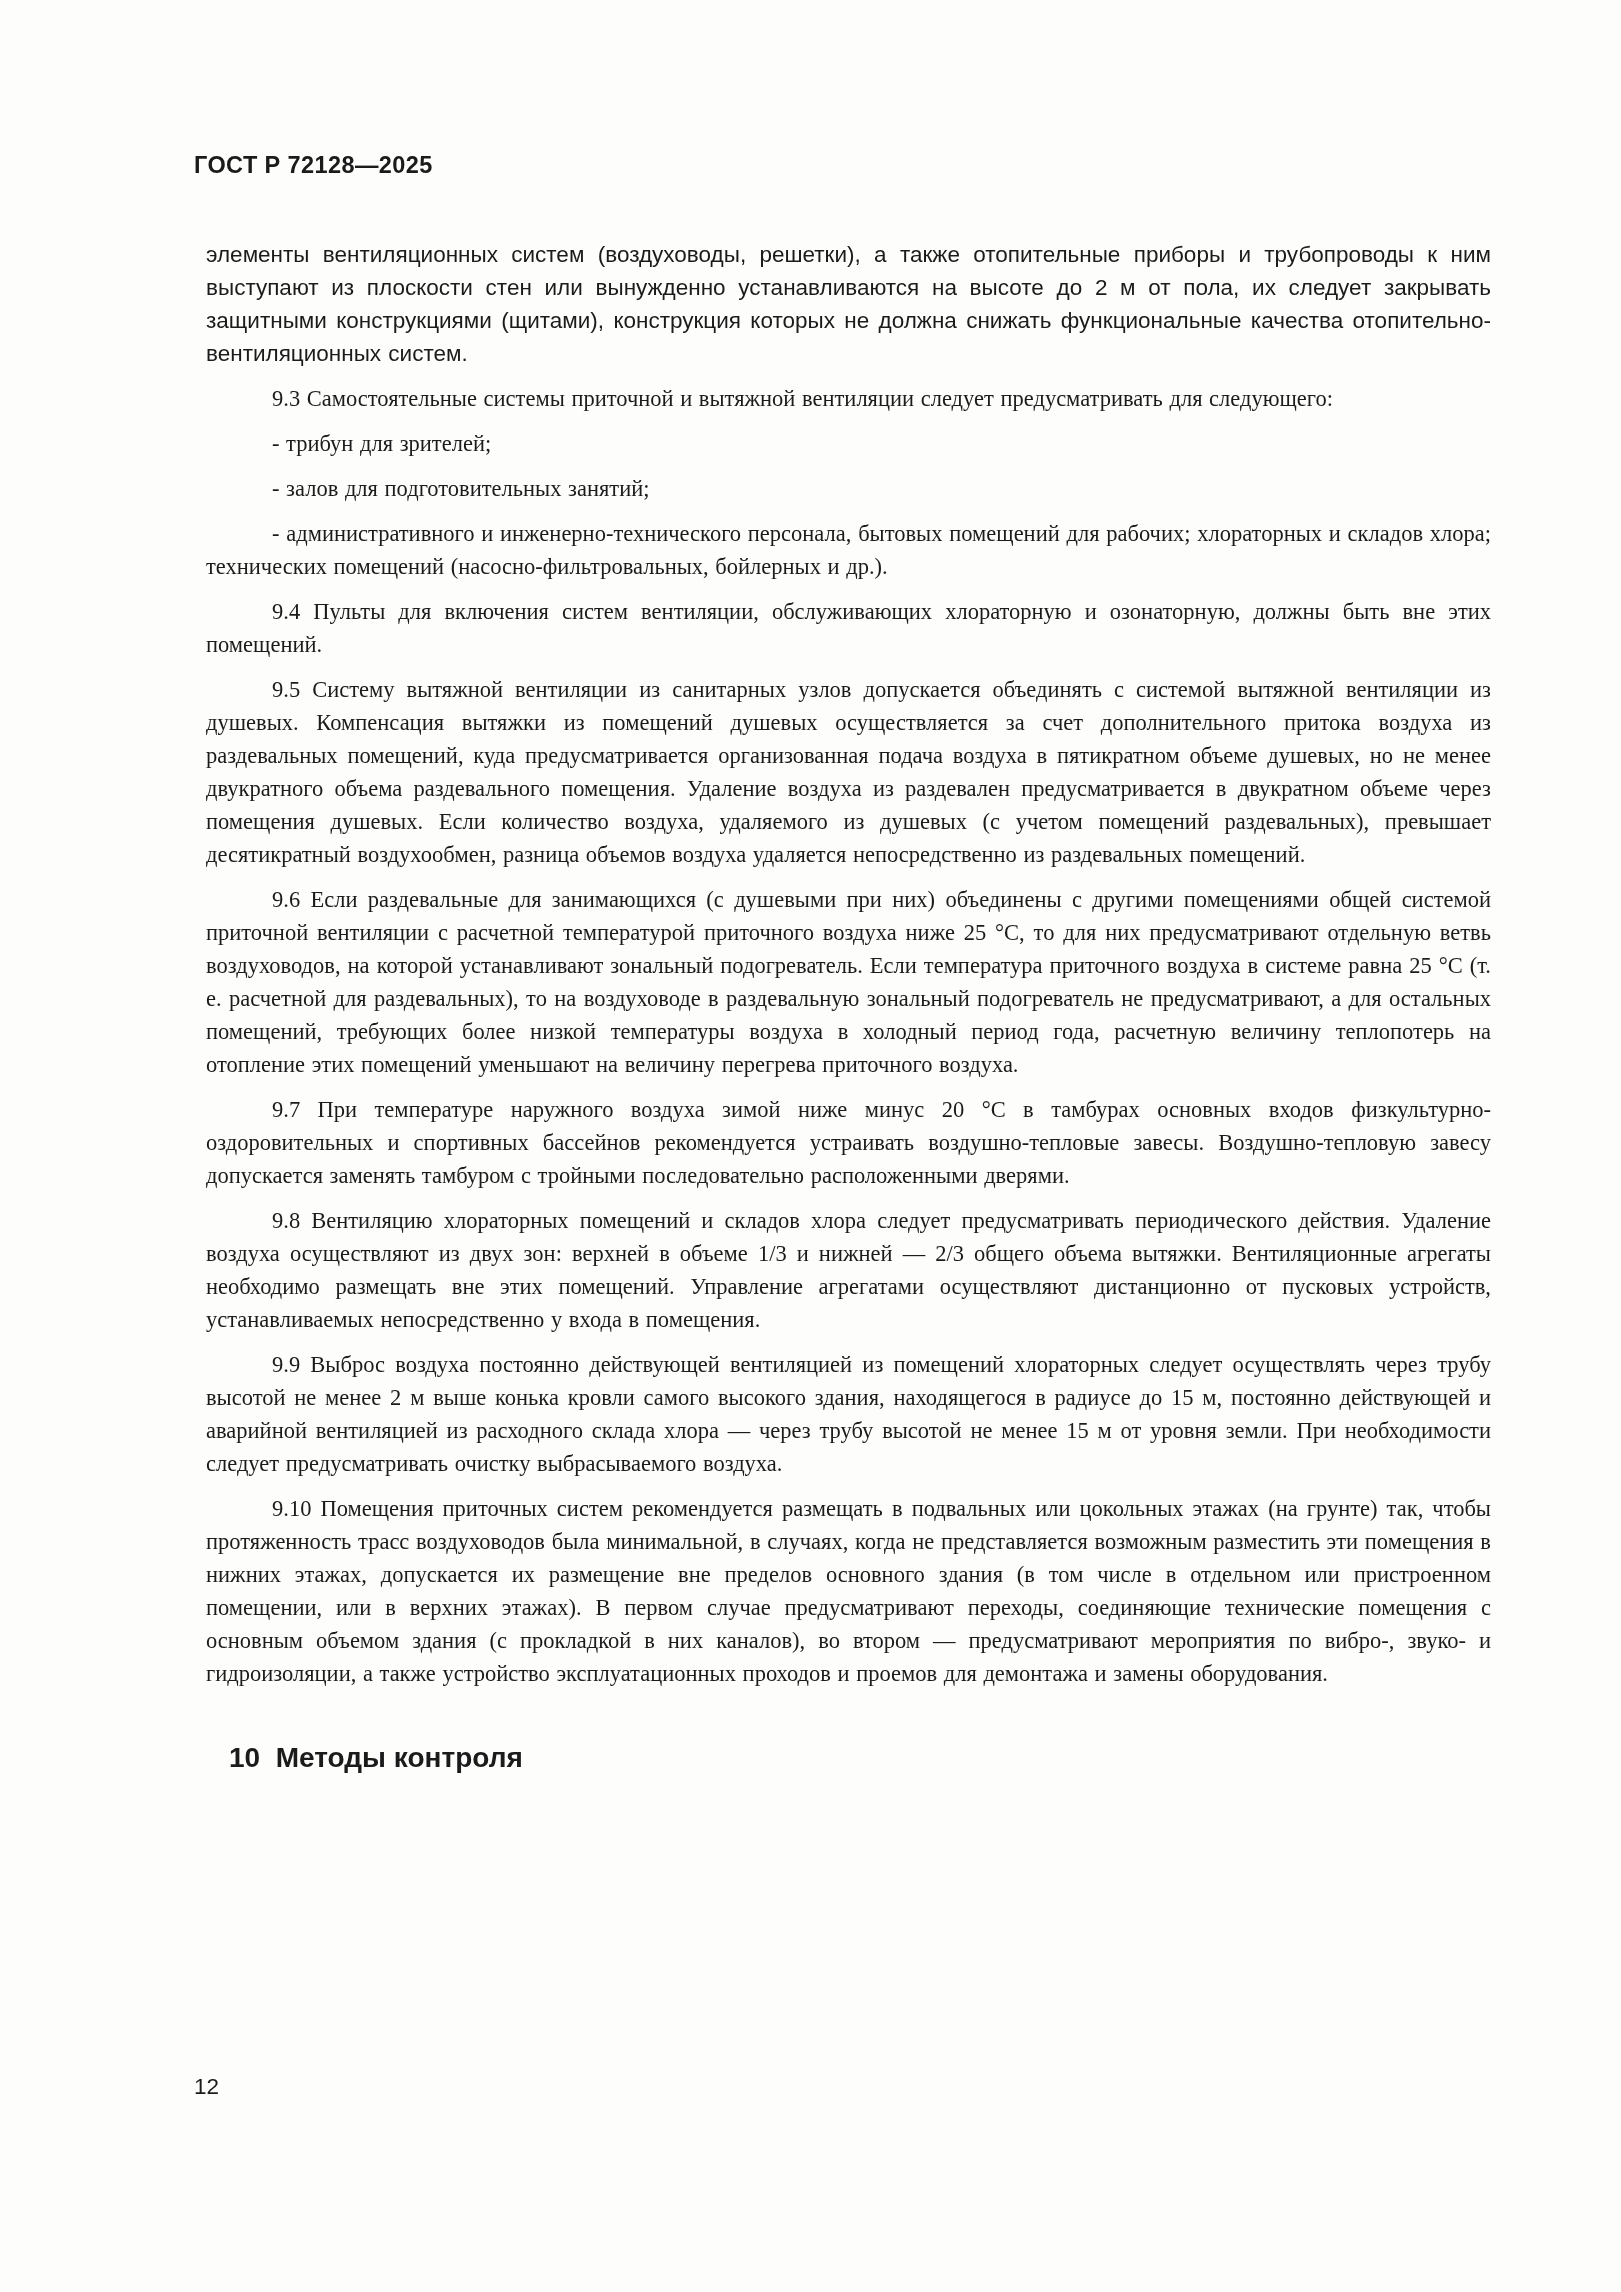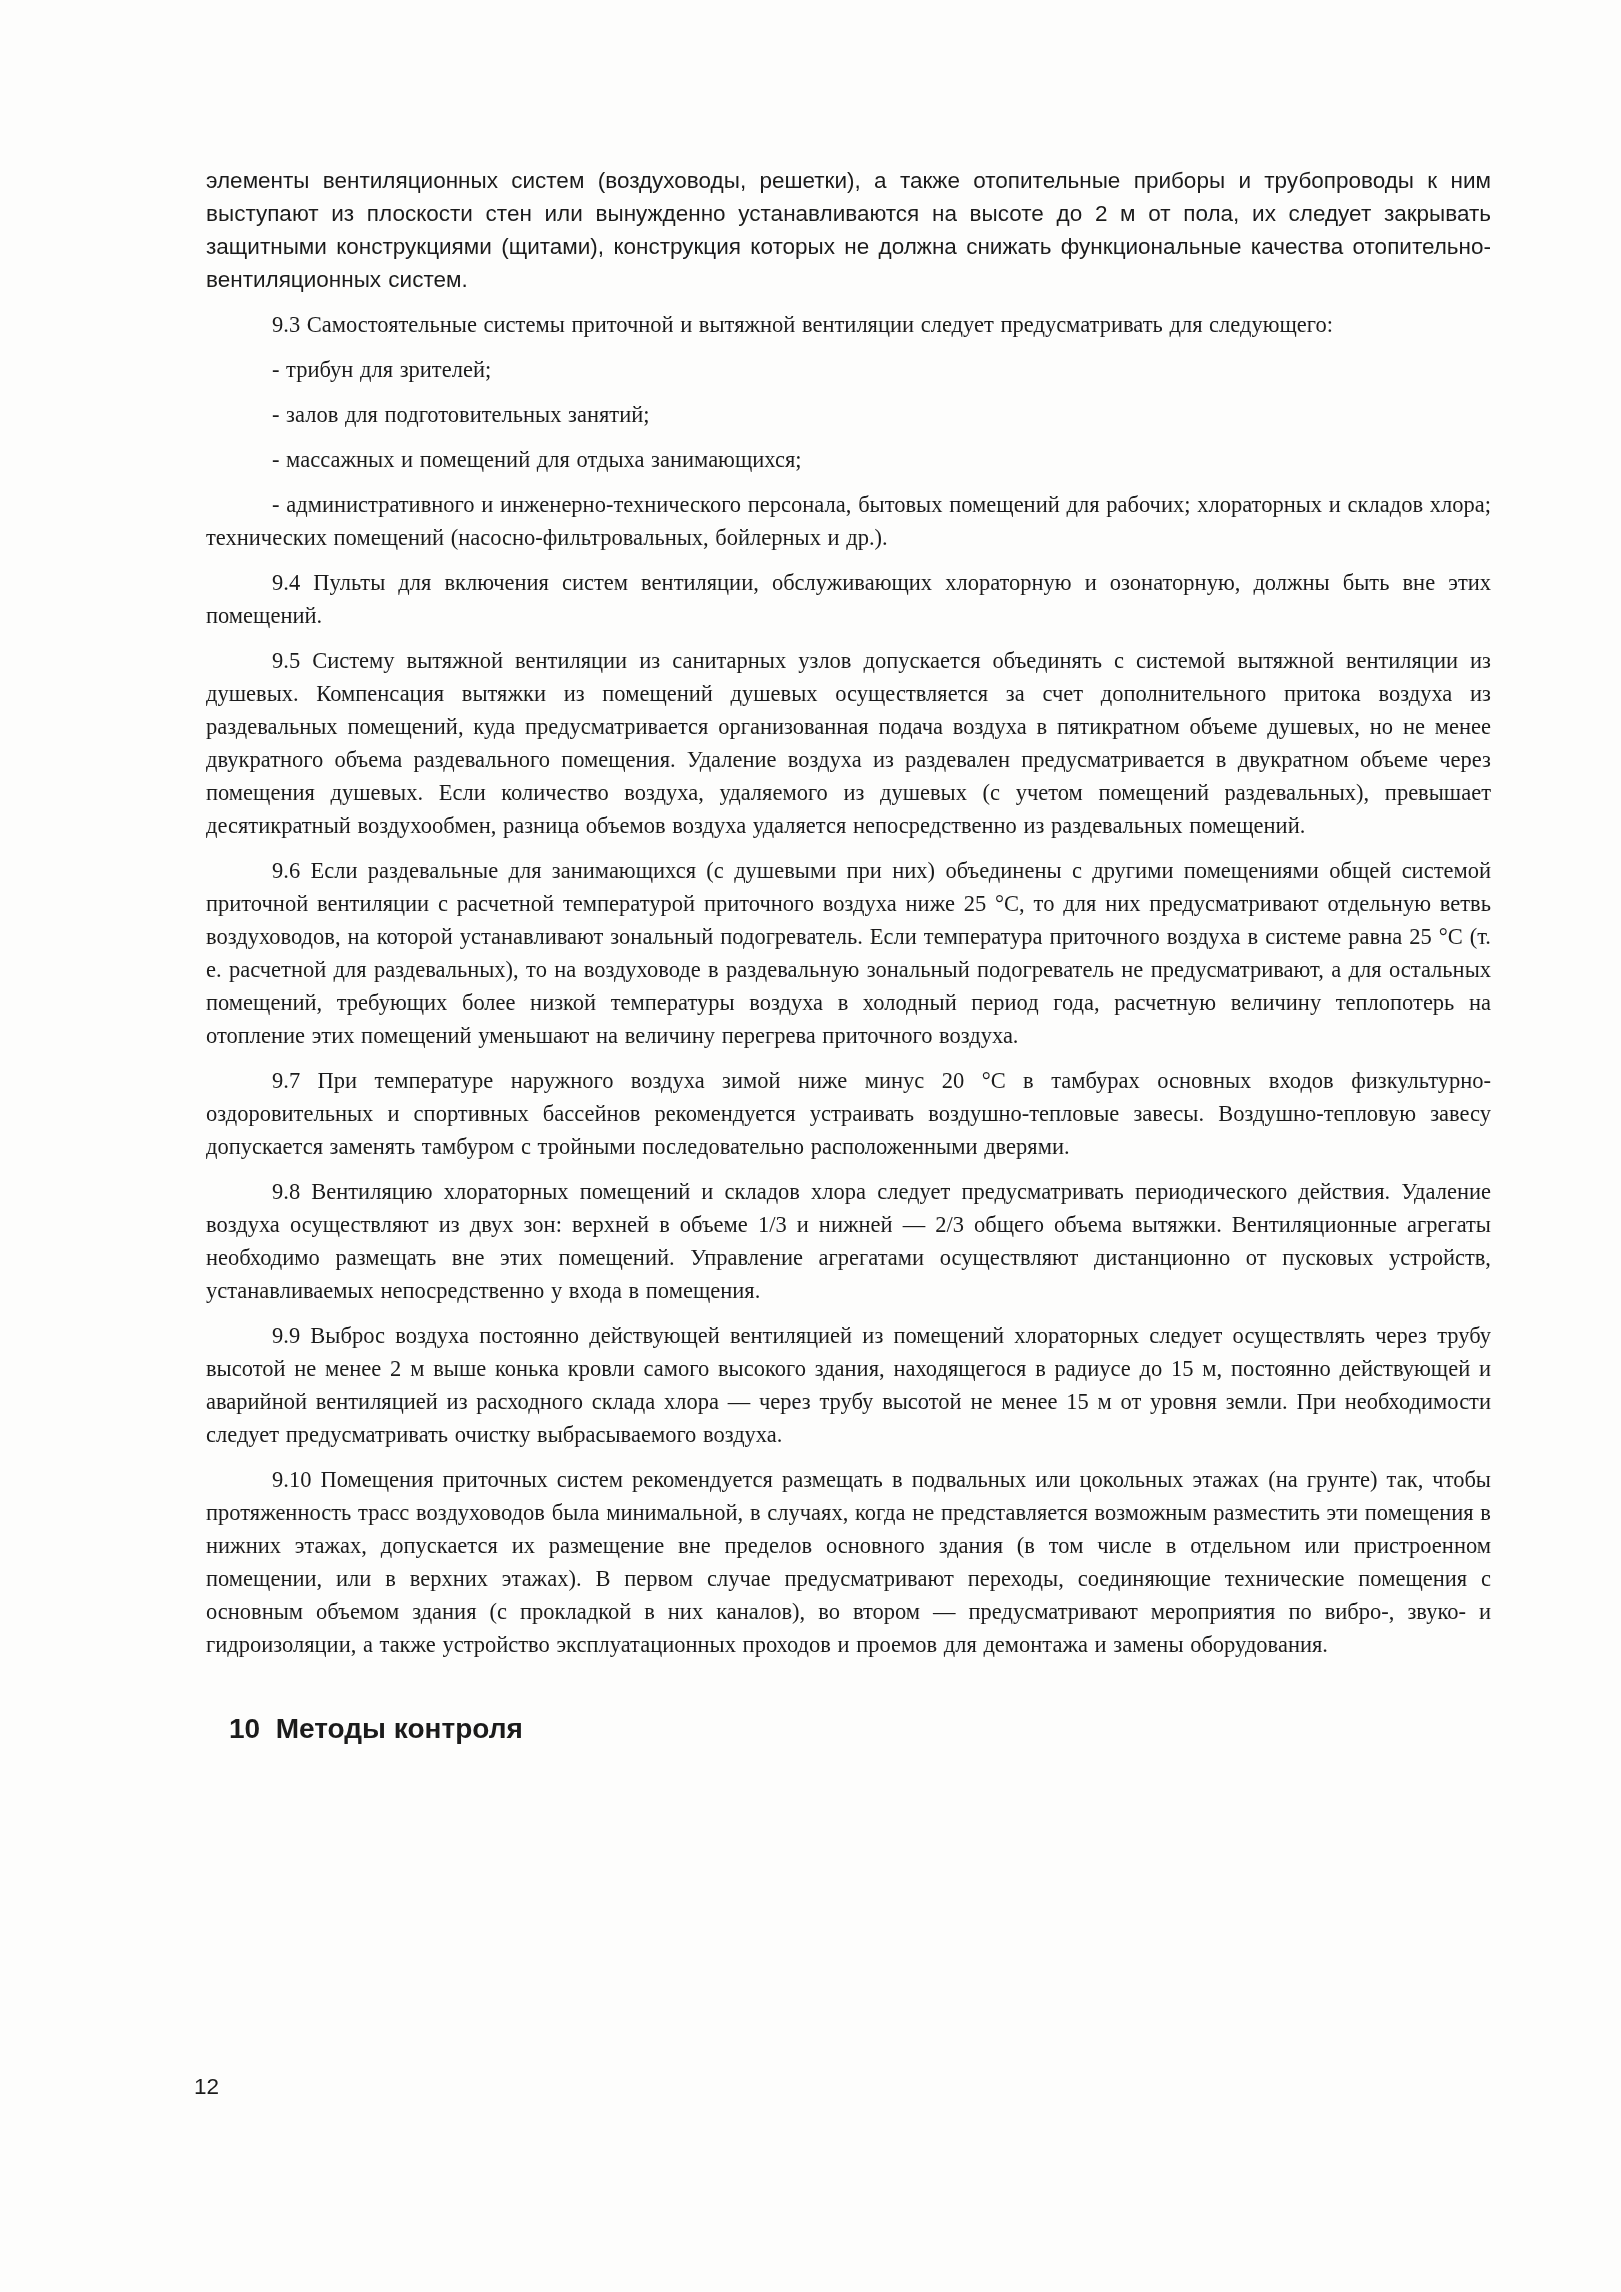--- a/index.html
+++ b/index.html
@@ -53,26 +53,26 @@
     top: 2070px;
     font-size: 22.5px;
     line-height: 33px;
   }
 </style>
 </head>
 <body>
 
 <div class="page">
   <div class="content">
+    <div class="running-header">ГОСТ Р 72128—2025</div>
 
     <p class="para">элементы вентиляционных систем (воздуховоды, решетки), а также отопительные приборы и трубопроводы к ним выступают из плоскости стен или вынужденно устанавливаются на высоте до 2 м от пола, их следует закрывать защитными конструкциями (щитами), конструкция которых не должна снижать функциональные качества отопительно-вентиляционных систем.</p>
     <p class="para indent">9.3 Самостоятельные системы приточной и вытяжной вентиляции следует предусматривать для следующего:</p>
     <p class="para indent">- трибун для зрителей;</p>
     <p class="para indent">- залов для подготовительных занятий;</p>
-    <p class="para indent">- массажных и помещений для отдыха занимающихся;</p>
     <p class="para indent">- административного и инженерно-технического персонала, бытовых помещений для рабочих; хлораторных и складов хлора; технических помещений (насосно-фильтровальных, бойлерных и др.).</p>
     <p class="para indent">9.4 Пульты для включения систем вентиляции, обслуживающих хлораторную и озонаторную, должны быть вне этих помещений.</p>
     <p class="para indent">9.5 Систему вытяжной вентиляции из санитарных узлов допускается объединять с системой вытяжной вентиляции из душевых. Компенсация вытяжки из помещений душевых осуществляется за счет дополнительного притока воздуха из раздевальных помещений, куда предусматривается организованная подача воздуха в пятикратном объеме душевых, но не менее двукратного объема раздевального помещения. Удаление воздуха из раздевален предусматривается в двукратном объеме через помещения душевых. Если количество воздуха, удаляемого из душевых (с учетом помещений раздевальных), превышает десятикратный воздухообмен, разница объемов воздуха удаляется непосредственно из раздевальных помещений.</p>
     <p class="para indent">9.6 Если раздевальные для занимающихся (с душевыми при них) объединены с другими помещениями общей системой приточной вентиляции с расчетной температурой приточного воздуха ниже 25 °С, то для них предусматривают отдельную ветвь воздуховодов, на которой устанавливают зональный подогреватель. Если температура приточного воздуха в системе равна 25 °С (т. е. расчетной для раздевальных), то на воздуховоде в раздевальную зональный подогреватель не предусматривают, а для остальных помещений, требующих более низкой температуры воздуха в холодный период года, расчетную величину теплопотерь на отопление этих помещений уменьшают на величину перегрева приточного воздуха.</p>
     <p class="para indent">9.7 При температуре наружного воздуха зимой ниже минус 20 °С в тамбурах основных входов физкультурно-оздоровительных и спортивных бассейнов рекомендуется устраивать воздушно-тепловые завесы. Воздушно-тепловую завесу допускается заменять тамбуром с тройными последовательно расположенными дверями.</p>
     <p class="para indent">9.8 Вентиляцию хлораторных помещений и складов хлора следует предусматривать периодического действия. Удаление воздуха осуществляют из двух зон: верхней в объеме 1/3 и нижней — 2/3 общего объема вытяжки. Вентиляционные агрегаты необходимо размещать вне этих помещений. Управление агрегатами осуществляют дистанционно от пусковых устройств, устанавливаемых непосредственно у входа в помещения.</p>
     <p class="para indent">9.9 Выброс воздуха постоянно действующей вентиляцией из помещений хлораторных следует осуществлять через трубу высотой не менее 2 м выше конька кровли самого высокого здания, находящегося в радиусе до 15 м, постоянно действующей и аварийной вентиляцией из расходного склада хлора — через трубу высотой не менее 15 м от уровня земли. При необходимости следует предусматривать очистку выбрасываемого воздуха.</p>
     <p class="para indent">9.10 Помещения приточных систем рекомендуется размещать в подвальных или цокольных этажах (на грунте) так, чтобы протяженность трасс воздуховодов была минимальной, в случаях, когда не представляется возможным разместить эти помещения в нижних этажах, допускается их размещение вне пределов основного здания (в том числе в отдельном или пристроенном помещении, или в верхних этажах). В первом случае предусматривают переходы, соединяющие технические помещения с основным объемом здания (с прокладкой в них каналов), во втором — предусматривают мероприятия по вибро-, звуко- и гидроизоляции, а также устройство эксплуатационных проходов и проемов для демонтажа и замены оборудования.</p>
 
     <h2 class="section-heading">10&nbsp; Методы контроля</h2>

